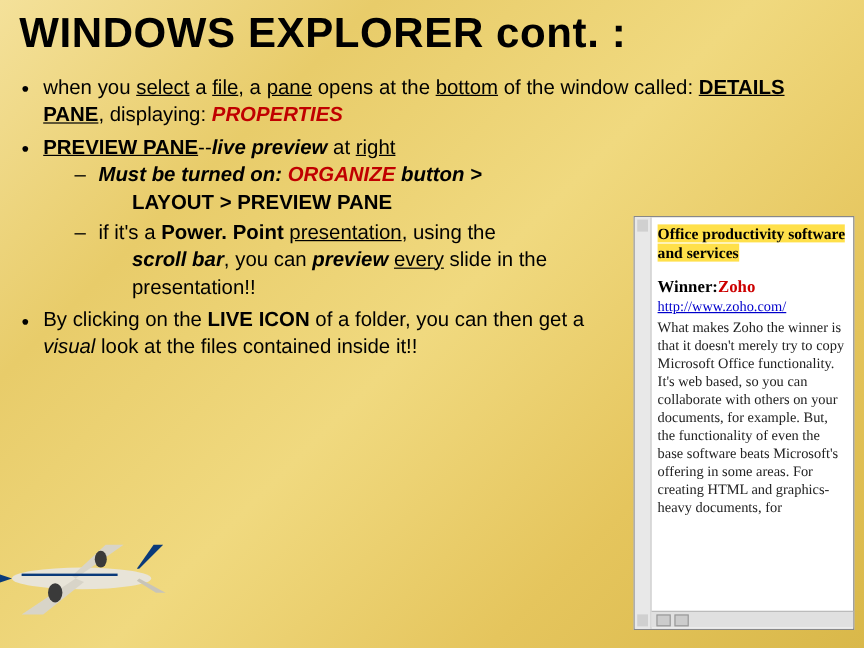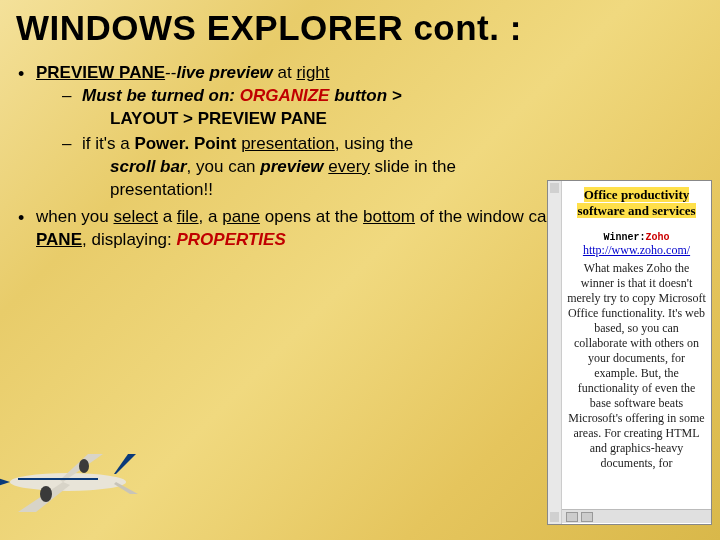--- a/index.html
+++ b/index.html
@@ -45,28 +45,27 @@
   .u { text-decoration: underline; }
   .b { font-weight: bold; }
   .i { font-style: italic; }
   .red { color: #c00000; }
   .limited { max-width: 480px; }
 
   .preview-pane {
     position: absolute;
     right: 8px;
     top: 180px;
-    width: 165px;
+    width: 184px;
     height: 345px;
     background: #fff;
     border: 1px solid #888;
     font-family: "Times New Roman", serif;
     font-size: 11px;
     display: flex;
-    text-align: center;
   }
   .preview-scrollbar-left {
     width: 14px;
     background: #e8e8e8;
     border-right: 1px solid #ccc;
     position: relative;
   }
   .preview-scrollbar-left::before,
   .preview-scrollbar-left::after {
     content: "";
@@ -83,21 +82,21 @@
     overflow: hidden;
     position: relative;
   }
   .pv-title {
     font-weight: bold;
     background: #ffe04a;
     display: inline;
     font-size: 13px;
     line-height: 1.25;
   }
-  .pv-winner { margin-top: 12px; font-size: 10px; font-family: Liberation Mono, monospace; }
+  .pv-winner { margin-top: 12px; font-size: 14px; }
   .pv-winner .w { font-weight: bold; }
   .pv-winner .z { color: #c00; font-weight: bold; }
   .pv-link { color: #0000cc; text-decoration: underline; font-size: 12px; }
   .pv-text { font-size: 12px; line-height: 1.25; margin-top: 3px; color: #222; }
   .preview-footer {
     position: absolute;
     bottom: 1px; left: 14px; right: 0;
     height: 14px;
     background: #e0e0e0;
     border-top: 1px solid #bbb;
@@ -118,34 +117,37 @@
   }
 </style>
 </head>
 <body>
 
 <div class="title">WINDOWS EXPLORER cont. :</div>
 
 <div class="content">
   <ul class="top">
     <li>
+      <span>when you </span><span class="u">select</span><span> a </span><span class="u">file</span><span>, a </span><span class="u">pane</span><span> opens at the </span><span class="u">bottom</span><span> of the window called: </span><span class="b u">DETAILS PANE</span><span>, displaying: </span><span class="b i red">PROPERTIES</span>
+    </li>
+    <li>
       <span class="b u">PREVIEW PANE</span><span>--</span><span class="b i">live preview</span><span> at </span><span class="u">right</span>
       <ul class="sub">
         <li class="limited">
           <span class="b i">Must be turned on: </span><span class="b i red">ORGANIZE</span><span class="b i"> button &gt; </span>
           <span class="indent b">LAYOUT  &gt;  PREVIEW PANE</span>
         </li>
         <li class="limited">
           <span>if it's a </span><span class="b">Power. Point</span><span> </span><span class="u">presentation</span><span>, using the </span>
           <span class="indent"><span class="b i">scroll bar</span><span>, you can </span><span class="b i">preview</span><span> </span><span class="u">every</span><span> slide in the presentation!!</span></span>
         </li>
       </ul>
     </li>
-    <li>
-      <span>when you </span><span class="u">select</span><span> a </span><span class="u">file</span><span>, a </span><span class="u">pane</span><span> opens at the </span><span class="u">bottom</span><span> of the window called: </span><span class="b u">DETAILS PANE</span><span>, displaying: </span><span class="b i red">PROPERTIES</span>
+    <li class="limited">
+      <span>By clicking on the </span><span class="b">LIVE ICON</span><span> of a folder, you can then get a </span><span class="i">visual</span><span> look at the files contained inside it!!</span>
     </li>
   </ul>
 </div>
 
 <div class="preview-pane">
   <div class="preview-scrollbar-left"></div>
   <div class="preview-body">
     <span class="pv-title">Office productivity software and services</span>
     <div class="pv-winner">
       <span class="w">Winner:</span><span class="z">Zoho</span>

